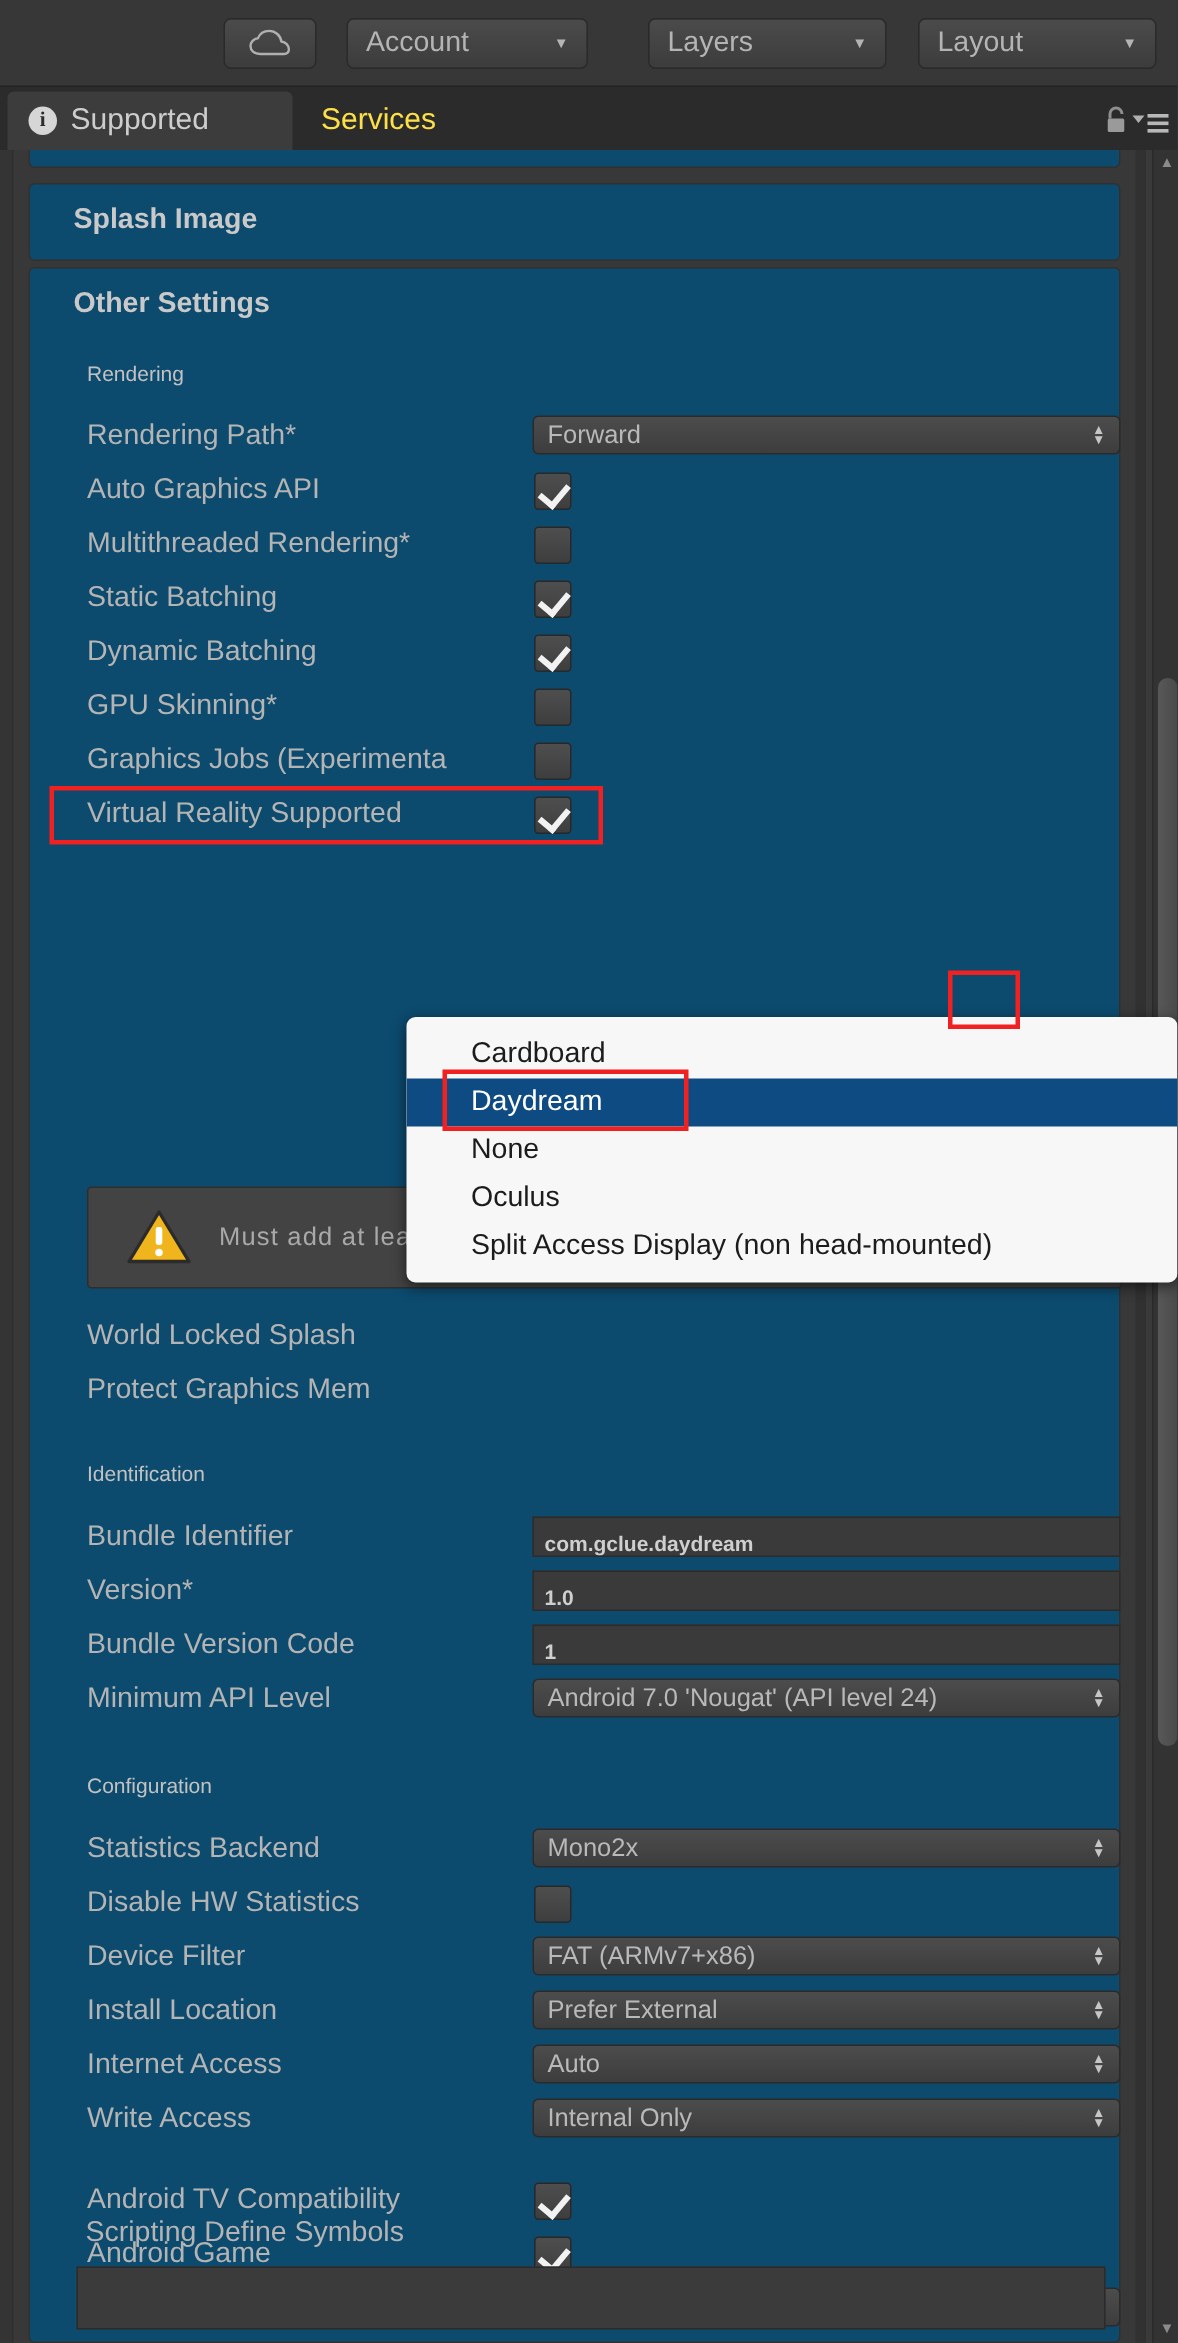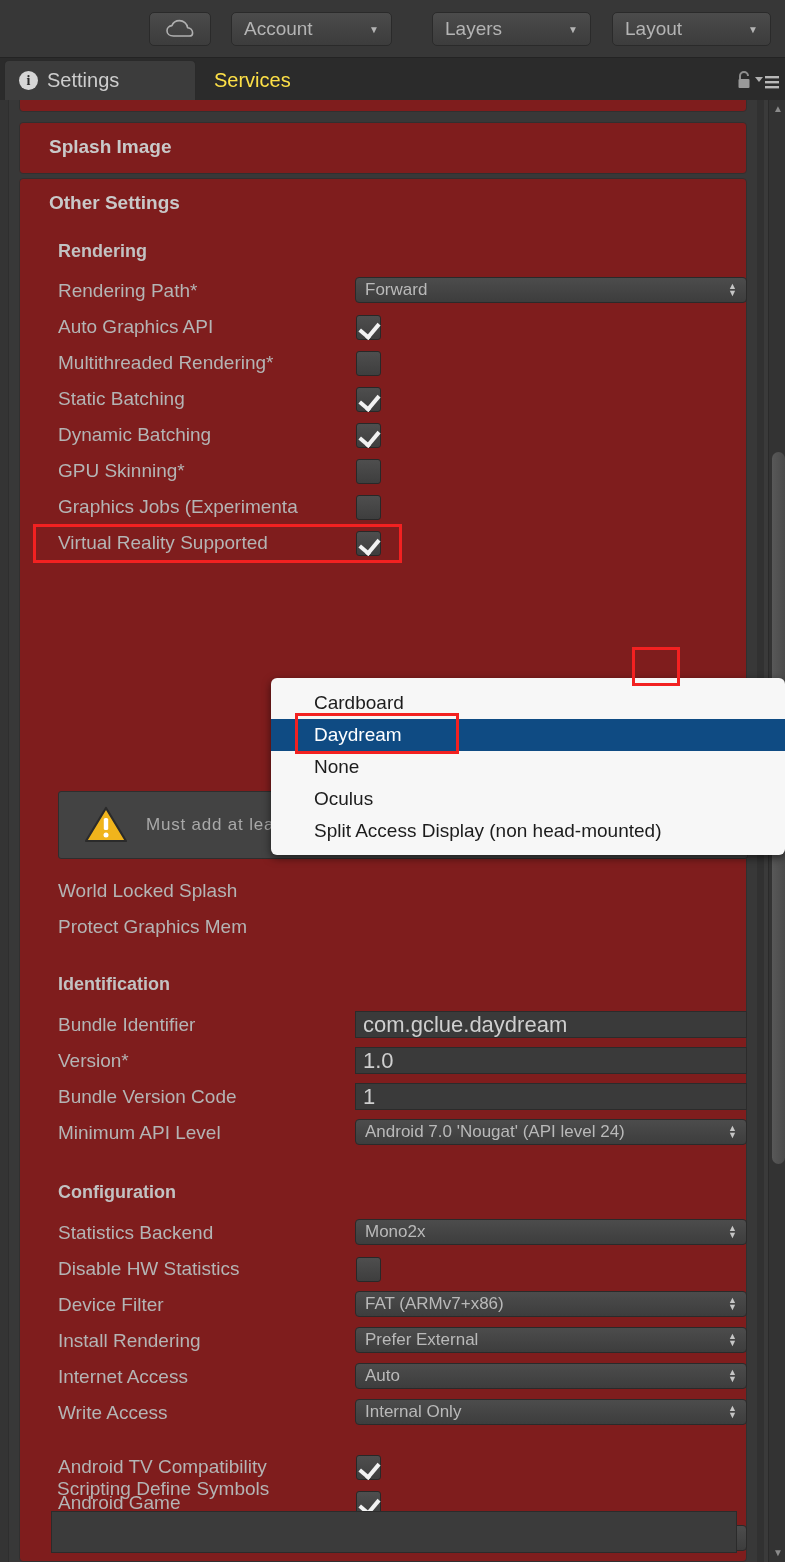--- a/index.html
+++ b/index.html
@@ -112,33 +112,33 @@
     height: 1462px;
     background: #383838;
     border-left: 1px solid #2e2e2e;
   }
 
   
   .foldout {
     position: absolute;
     left: 10px;
     width: 728px;
-    background: #7f1d1d;
+    background: #0c4a6e;
     border: 1px solid #303030;
     border-radius: 4px;
   }
   .foldout-title {
     font-size: 19px;
     font-weight: bold;
     color: #c9c9c9;
     padding: 13px 0 0 29px;
   }
   .section-head {
-    font-size: 18px;
-    font-weight: bold;
+    font-size: 14px;
+    font-weight: normal;
     color: #c2c2c2;
     padding-left: 38px;
     text-align: center;
   }
 
   
   .row {
     position: absolute;
     left: 0; width: 728px;
     height: 30px;
@@ -191,25 +191,26 @@
     text-align: center;
   }
 
   .textfield {
     position: absolute;
     left: 335px; top: 0px;
     width: 392px; height: 27px;
     background: #3a3a3a;
     border: 1px solid #2b2b2b;
     color: #cfcfcf;
-    font-size: 22px;
-    display: flex; align-items: center;
+    font-size: 14px;
+    display: flex; align-items: flex-end;
     padding: 0 7px;
     white-space: nowrap;
     overflow: hidden;
+    font-weight: bold;
   }
 
   
   .rl-box {
     position: absolute;
     left: 38px;
     width: 690px;
     background: #4b4b4b;
     border: 1px solid #303030;
     border-radius: 3px;
@@ -383,21 +384,21 @@
 
     <div class="tb-btn" id="btn-layout">
       <span>Layout</span>
       <span class="caret">▼</span>
     </div>
   </div>
 
   <div class="tabbar">
     <div class="tab active" id="tab-inspector">
       <span class="info-ico">i</span>
-      <span>Settings</span>
+      <span>Supported</span>
     </div>
     <div class="tab" id="tab-services">
       <span>Services</span>
     </div>
 
     <svg class="lock-ico" width="18" height="22" viewBox="0 0 18 22">
       <path d="M5 9 V6 a4 4 0 0 1 8 0" fill="none" stroke="#8e8e8e" stroke-width="2"></path>
       <rect x="3.5" y="9" width="11" height="9" rx="1" fill="#9a9a9a"></rect>
     </svg>
 
@@ -535,21 +536,21 @@
 
         <div class="row" style="top:1112px;">
           <div class="row-label">Device Filter</div>
           <div class="popupfield">
             <span>FAT (ARMv7+x86)</span>
             <span class="stepper">▲<br>▼</span>
           </div>
         </div>
 
         <div class="row" style="top:1148px;">
-          <div class="row-label">Install Rendering</div>
+          <div class="row-label">Install Location</div>
           <div class="popupfield">
             <span>Prefer External</span>
             <span class="stepper">▲<br>▼</span>
           </div>
         </div>
 
         <div class="row" style="top:1184px;">
           <div class="row-label">Internet Access</div>
           <div class="popupfield">
             <span>Auto</span>

